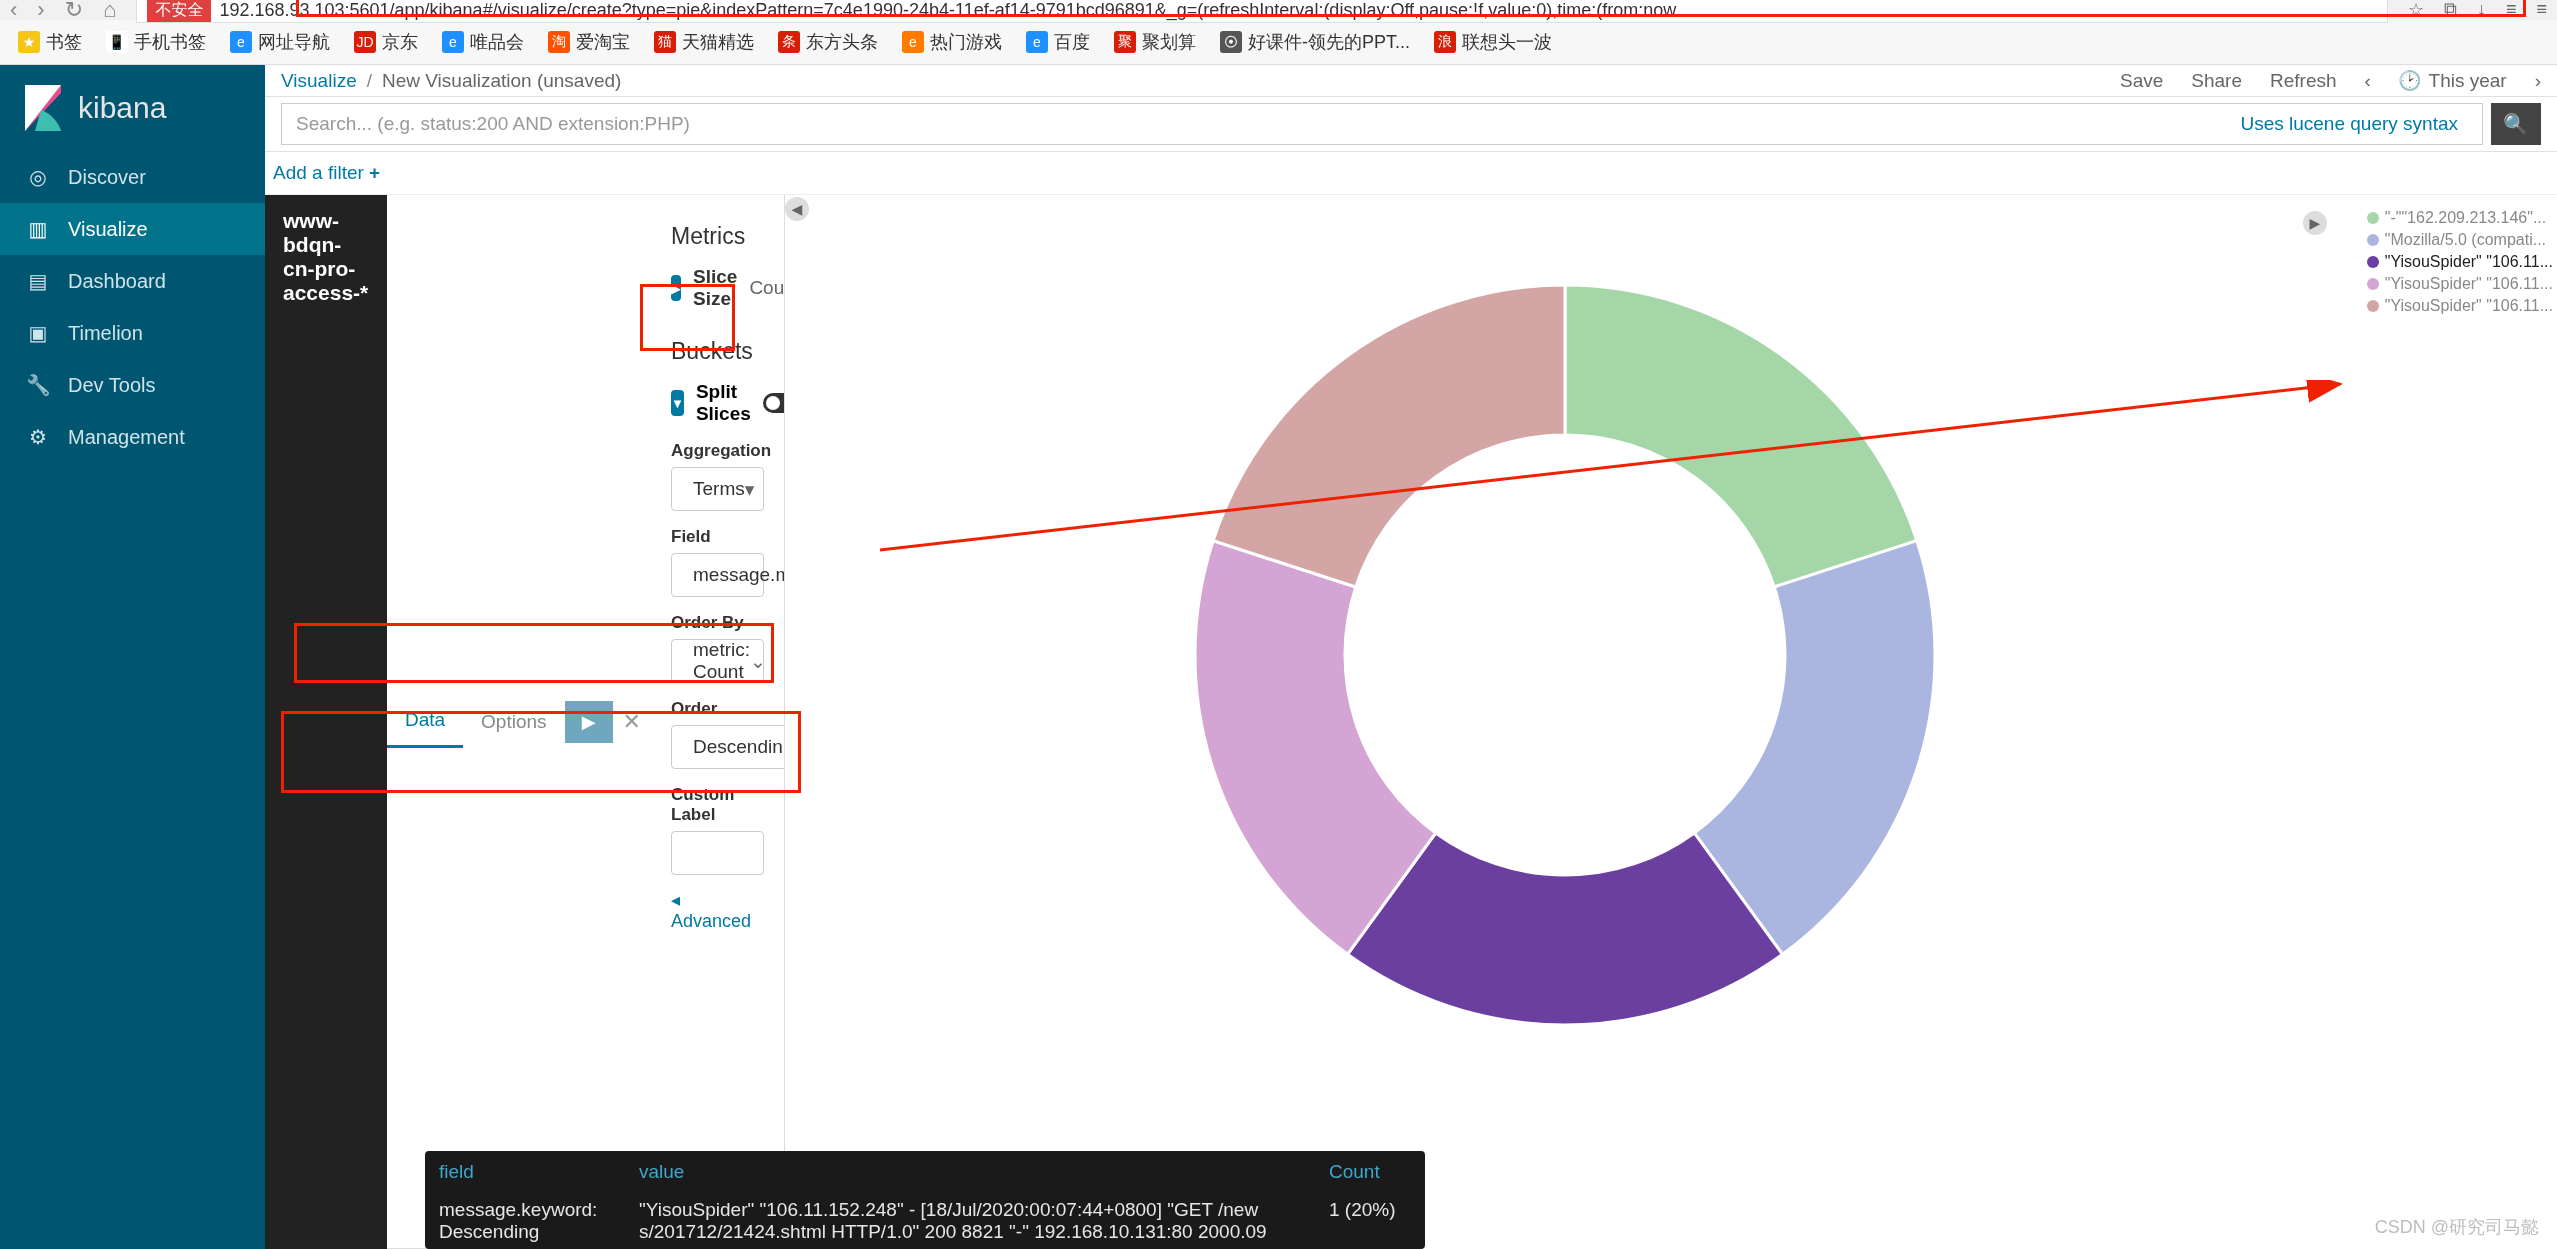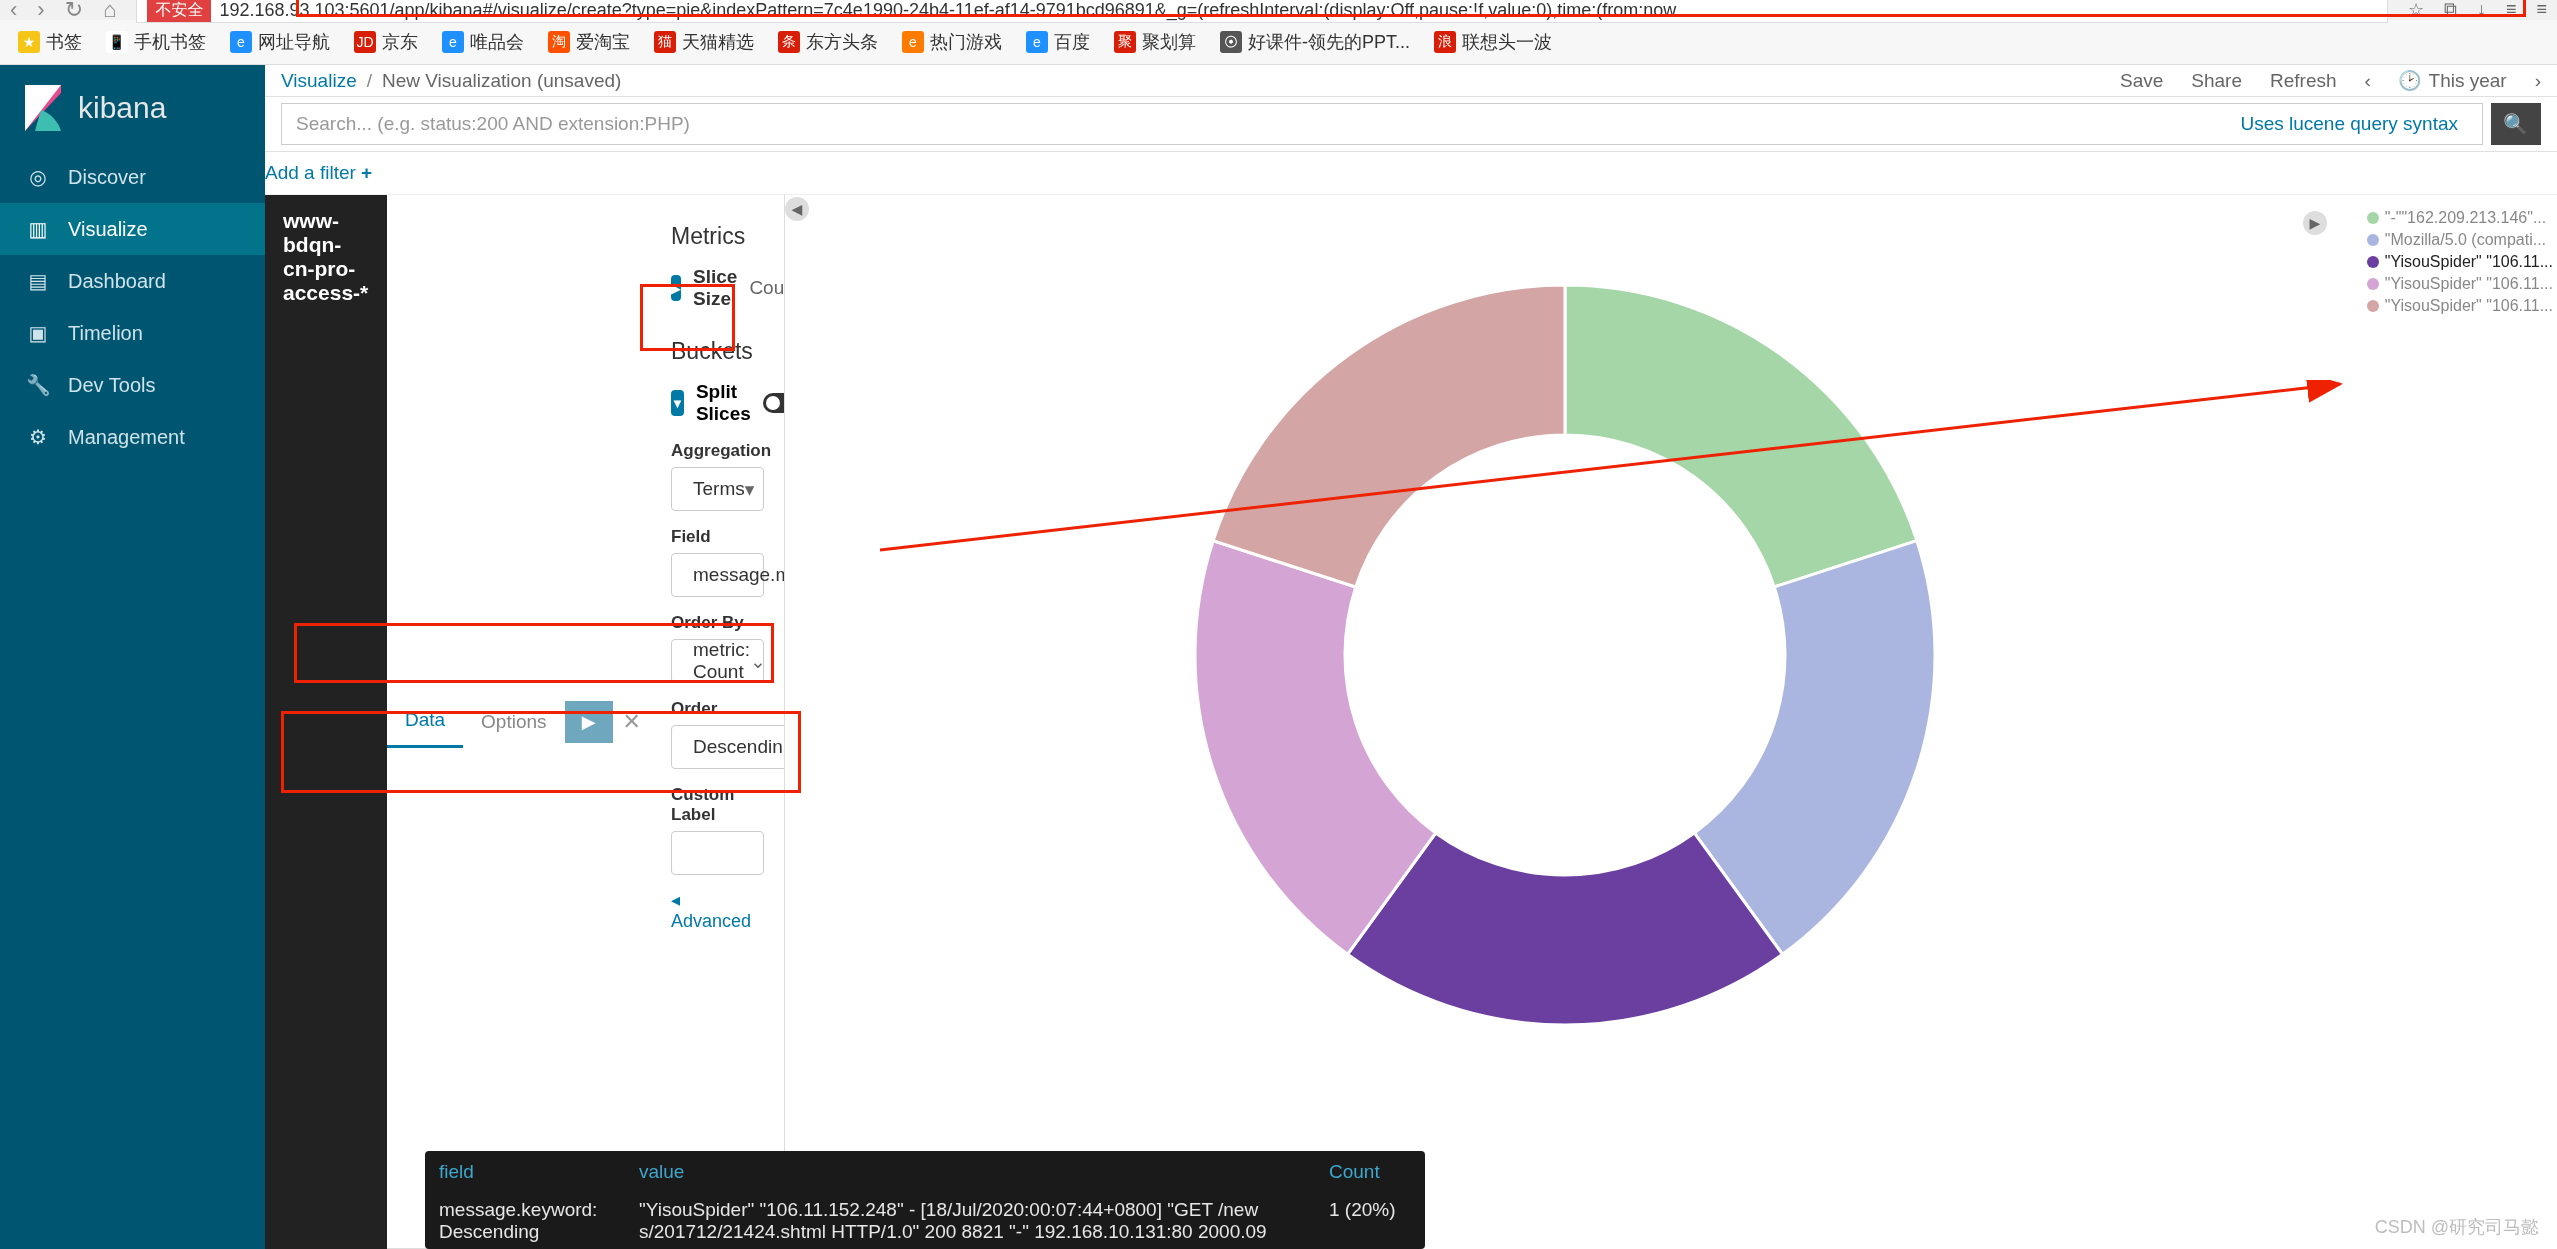--- a/index.html
+++ b/index.html
@@ -32,21 +32,21 @@
 .breadcrumb .sep { color: #888; }
 .breadcrumb .cur { color: #666; }
 .topactions { margin-left: auto; display: flex; gap: 28px; color: #666; font-size: 19px; align-items: center; }
 .topactions .clock { display: flex; align-items: center; gap: 6px; }
 
 .searchrow { display: flex; align-items: stretch; border-bottom: 1px solid #e0e0e0; }
 .searchbox { flex: 1; border: 1px solid #ccc; margin: 6px 0 6px 16px; height: 42px; display: flex; align-items: center; padding: 0 14px; font-size: 19px; color: #999; }
 .lucene { margin-left: auto; color: #0079a5; font-size: 19px; padding-right: 10px; }
 .searchbtn { width: 50px; background: #444; color: #fff; display: flex; align-items: center; justify-content: center; margin: 6px 16px 6px 8px; font-size: 20px; }
 
-.filterrow { padding: 10px 0; font-size: 19px; color: #0079a5; border-bottom: 1px solid #eee; }
+.filterrow { padding: 10px 8px; font-size: 19px; color: #0079a5; border-bottom: 1px solid #eee; }
 
 .content { flex: 1; display: flex; position: relative; }
 .editor { width: 520px; background: #fff; border-right: 1px solid #ddd; display: flex; flex-direction: row; position: relative; }
 .ed-title { background: #222; color: #fff; font-size: 21px; font-weight: 600; padding: 14px 18px; }
 .ed-tabs { display: flex; align-items: center; border-bottom: 1px solid #ddd; position: relative; }
 .ed-tab { padding: 14px 18px; font-size: 19px; color: #888; cursor: pointer; }
 .ed-tab.active { color: #0079a5; border-bottom: 3px solid #0079a5; }
 .playbtn { width: 48px; height: 42px; background: #6fa7bf; color: #fff; display: flex; align-items: center; justify-content: center; font-size: 18px; cursor: pointer; }
 .closex { font-size: 22px; color: #999; padding: 0 10px; cursor: pointer; }
 .play-redbox { border: 3px solid #e20; position: absolute; left: 640px; top: 284px; width: 95px; height: 67px; pointer-events: none; z-index: 5; }

